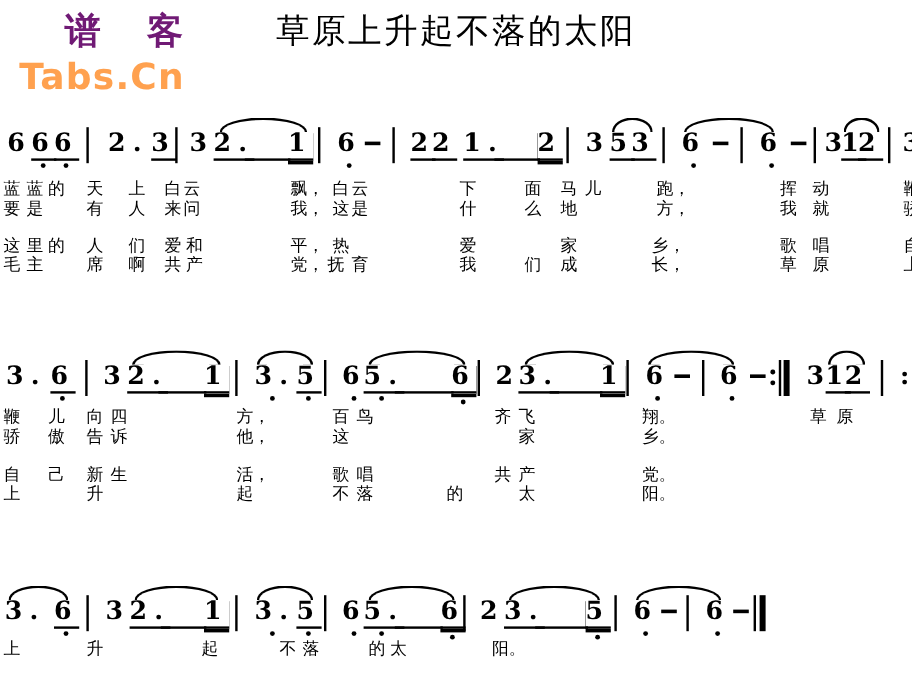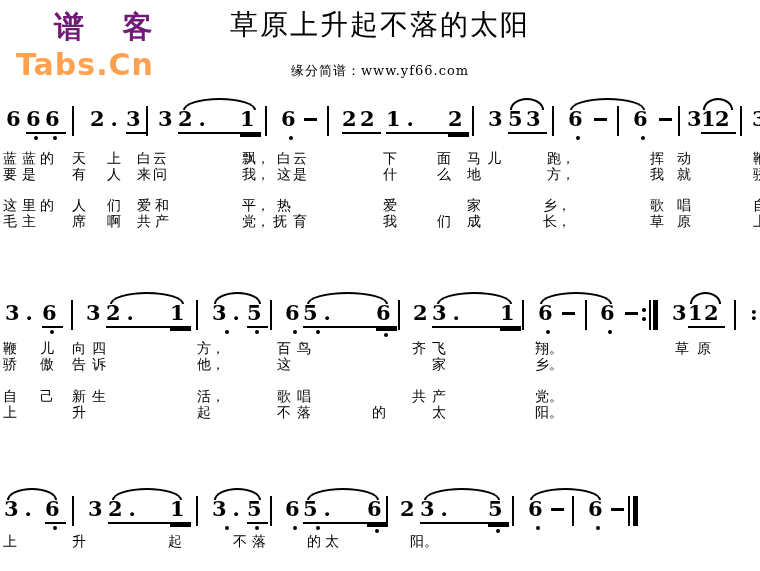--- a/index.html
+++ b/index.html
@@ -4,21 +4,21 @@
 <style>
   html,body{margin:0;padding:0;}
   body{width:760px;height:571px;background:#ffffff;overflow:hidden;position:relative;
        font-family:"DejaVu Sans",sans-serif;}
   .page{position:absolute;inset:0;}
   .logo-cn{position:absolute;left:54px;top:12px;font-weight:bold;font-size:30px;line-height:1;
            color:#701a75;letter-spacing:14px;font-family:"DejaVu Sans",sans-serif;white-space:pre;}
   .logo-en{position:absolute;left:16px;top:50px;font-weight:bold;font-size:30px;line-height:1;
            color:#ffa14f;letter-spacing:1px;font-family:"DejaVu Sans",sans-serif;}
   .title{position:absolute;left:0;right:0;top:10px;margin:0;text-align:center;
-         font-family:Liberation Mono, monospace;font-weight:400;font-size:28px;line-height:1.2;
+         font-family:Liberation Serif, serif;font-weight:400;font-size:28px;line-height:1.2;
          color:#000;letter-spacing:2px;}
   .subtitle{position:absolute;left:0;right:0;top:62px;text-align:center;
             font-family:"DejaVu Serif",serif;font-size:13px;color:#000;letter-spacing:1px;}
   #score{position:absolute;left:0;top:0;width:760px;height:571px;}
   .mline{position:absolute;left:0;width:760px;height:36px;}
   .note{position:absolute;top:0;font-family:"DejaVu Serif",serif;font-weight:bold;
         font-size:21px;line-height:22px;letter-spacing:6px;padding-bottom:2px;
         color:#000;white-space:pre;}
   .note.u1,.note.u2{border-bottom:2px solid #000;}
   .note.u2{box-shadow:0 3px 0 #000;}
@@ -41,21 +41,20 @@
 </style>
 </head>
 <body>
 
 <div class="page">
   <div>
     <div class="logo-cn">谱 客</div>
     <div class="logo-en">Tabs.Cn</div>
   </div>
   <h1 class="title">草原上升起不落的太阳</h1>
-  <div class="subtitle">缘分简谱：www.yf66.com</div>
   <div id="score">
       <div class="mline" style="top: 108px;">
         <div class="note" style="left: 6px;">6</div>
         <div class="note u1" style="left: 26px;">6<div class="dotb"></div></div>
         <div class="note u1" style="left: 45px;">6<div class="dotb"></div></div>
         <div class="bar" style="left: 72px;"></div>
         <div class="note" style="left: 90px;">2.</div>
         <div class="note u1" style="left: 126px;">3</div>
         <div class="bar" style="left: 146px;"></div>
         <div class="note" style="left: 158px;">3</div>

